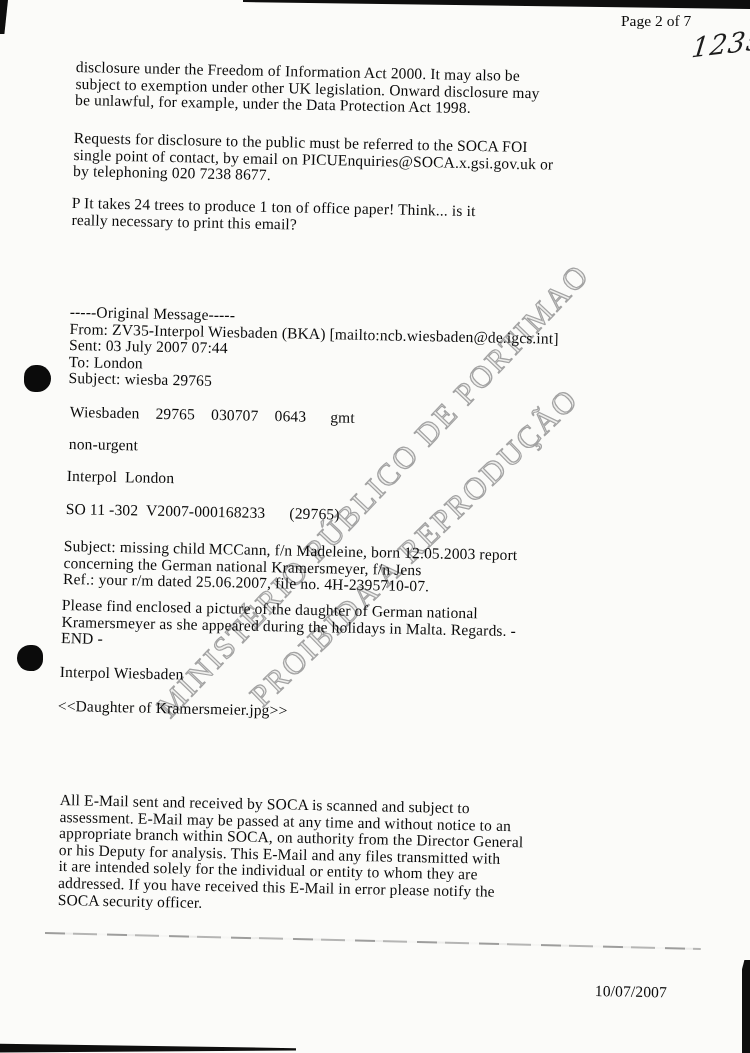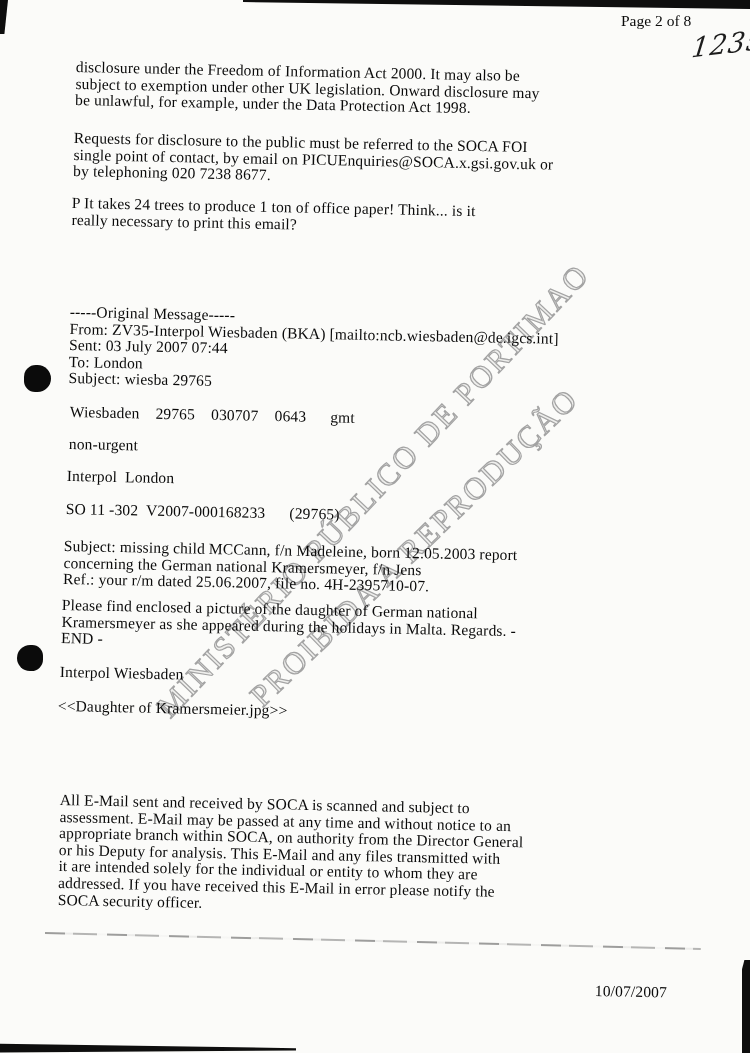--- a/index.html
+++ b/index.html
@@ -59,21 +59,21 @@
   }
 </style>
 </head>
 <body>
 
 <div class="page">
 
   <div class="watermark wm1">MINISTÉRIO PÚBLICO DE PORTIMAO</div>
   <div class="watermark wm2">PROIBIDA A REPRODUÇÃO</div>
 
-  <div class="pageno">Page 2 of 8</div>
+  <div class="pageno">Page 2 of 7</div>
   <div class="handwritten">1235</div>
 
   <div class="block" style="left:76px; top:59px;">
     <div class="line">disclosure under the Freedom of Information Act 2000. It may also be</div>
     <div class="line">subject to exemption under other UK legislation. Onward disclosure may</div>
     <div class="line">be unlawful, for example, under the Data Protection Act 1998.</div>
   </div>
 
   <div class="block" style="left:74px; top:130px;">
     <div class="line">Requests for disclosure to the public must be referred to the SOCA FOI</div>

